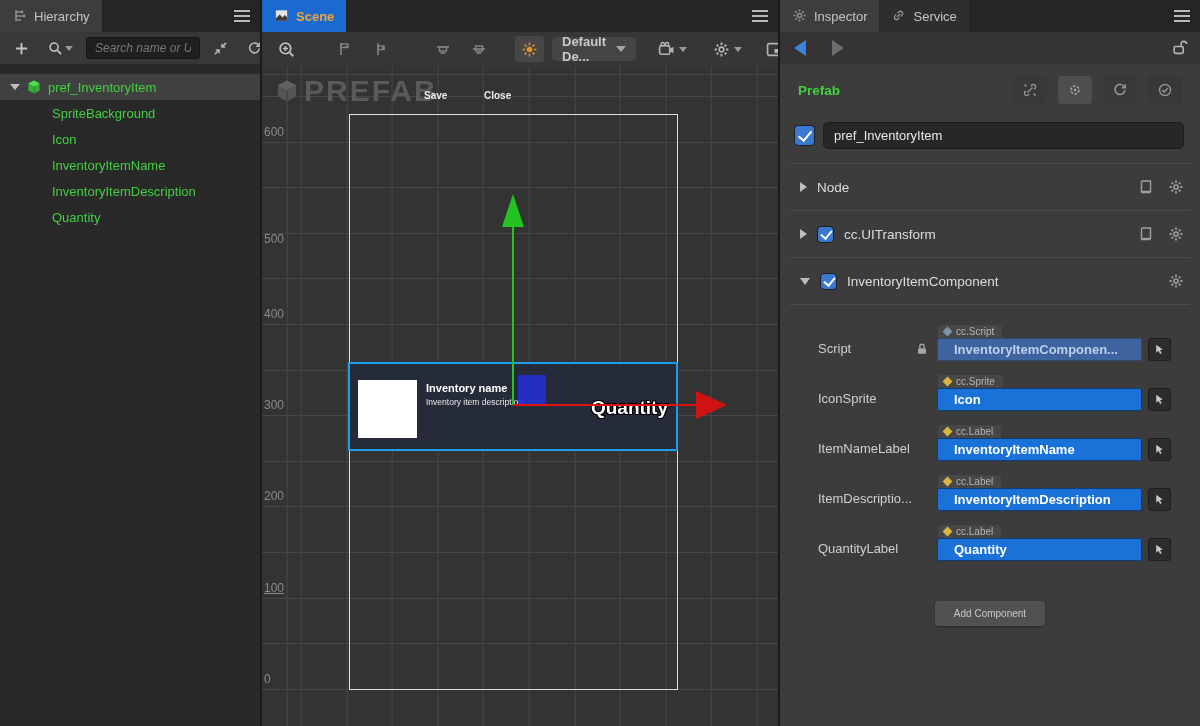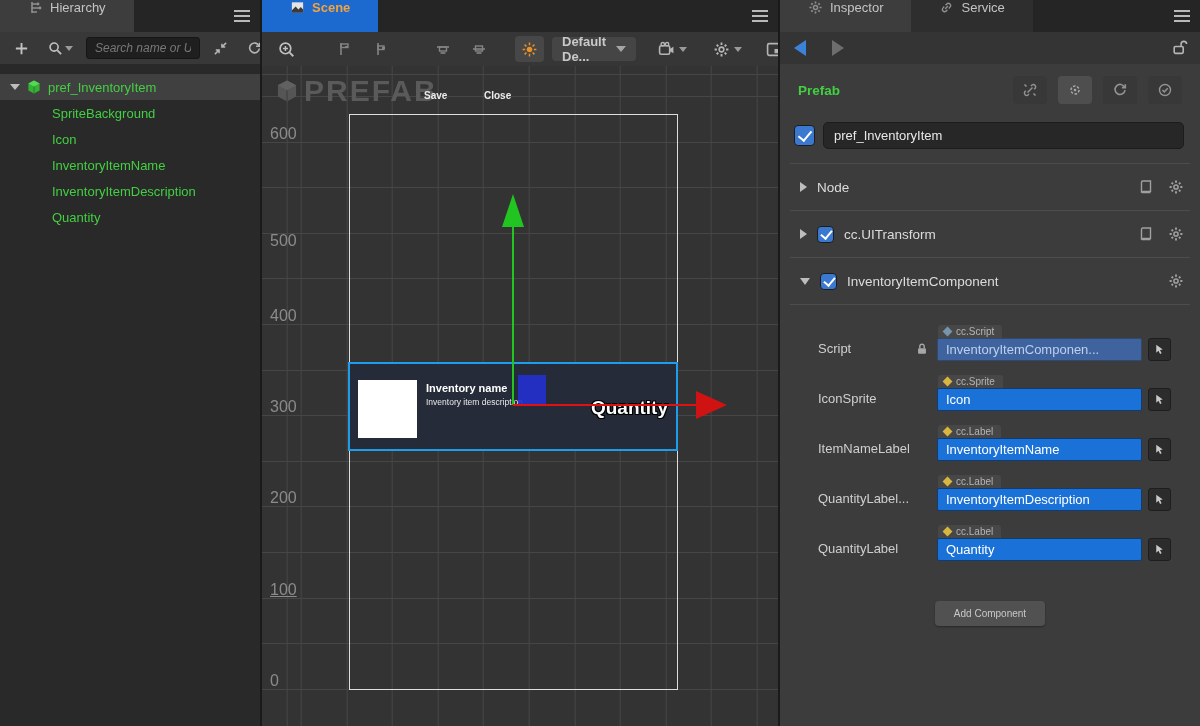--- a/index.html
+++ b/index.html
@@ -3,21 +3,21 @@
 <meta charset="utf-8">
 <style>
   * { margin:0; padding:0; box-sizing:border-box; }
   html,body { width:1200px; height:726px; overflow:hidden; background:#1d1d1d;
               font-family:"Liberation Sans", sans-serif; }
   #app { display:flex; width:1200px; height:726px; }
   .vdiv { width:2px; background:#1a1a1a; }
 
   
   .tabbar { height:32px; background:#252526; display:flex; align-items:stretch; position:relative; }
-  .tab { display:flex; gap:6px; padding:0 28px; font-size:13px; color:#c4c4c4; background:#2e2e2e; }
+  .tab { display:flex; align-items:center; gap:6px; padding:0 12px; font-size:13px; color:#c4c4c4; background:#2e2e2e; }
   .tab.active { background:#3d3d3d; }
   .hamburger { position:absolute; right:10px; top:10px; width:16px; height:12px; cursor:pointer; }
   .hamburger i { display:block; height:2px; background:#b9b9b9; margin-bottom:3px; }
   .icon16 { width:16px; height:16px; flex:0 0 auto; }
   .caret-down { width:0; height:0; border-left:5px solid transparent; border-right:5px solid transparent; border-top:6px solid #a5a5a5; }
   .caret-small { width:0; height:0; border-left:4px solid transparent; border-right:4px solid transparent; border-top:5px solid #9a9a9a; }
 
   
   .panel-hierarchy { width:260px; background:#292929; display:flex; flex-direction:column; }
   .panel-hierarchy .tab { min-width:100px; }
@@ -38,21 +38,21 @@
   .tbtn { display:flex; align-items:center; justify-content:center; height:26px; padding:0 6px; border-radius:4px; cursor:pointer; }
   .tbtn.boxed { background:#474747; }
   .s-dropdown { height:24px; background:#454545; border-radius:4px; display:flex; align-items:center; gap:10px;
                 padding:0 10px; margin:0 8px; color:#c9c9c9; font-size:13px; font-weight:bold; cursor:pointer; }
   .canvas { position:relative; flex:1; overflow:hidden;
     background-image:
       repeating-linear-gradient(to right, #464646 0 1px, transparent 1px 45.6px),
       repeating-linear-gradient(to bottom, #464646 0 1px, transparent 1px 45.6px);
     background-position: 38.7px 0, 0 30px;
     background-color:#333; }
-  .ruler-label { position:absolute; left:8px; color:#8b8b8b; font-size:16px; }
+  .ruler-label { position:absolute; left:2px; color:#8b8b8b; font-size:12px; }
   .watermark { position:absolute; left:12px; top:8px; display:flex; align-items:center; gap:4px; color:#5a5a5a; }
   .watermark .wm-text { font-size:30px; font-weight:bold; letter-spacing:2px; }
   .scene-btn { position:absolute; top:24px; color:#ececec; font-size:10px; font-weight:bold; cursor:pointer; }
   .prefab-bounds { position:absolute; left:87px; top:48px; width:329px; height:576px; border:1.5px solid #dedede; }
   .item-node { position:absolute; left:86px; top:296px; width:330px; height:89px; background:#262b3a; border:2px solid #1e9eea; }
   .item-icon { position:absolute; left:8px; top:16px; width:59px; height:58px; background:#fff; }
   .item-name { position:absolute; left:76px; top:18px; color:#fff; font-size:11px; font-weight:bold; }
   .item-desc { position:absolute; left:76px; top:33px; color:#e8e8e8; font-size:8.5px; }
   .item-qty  { position:absolute; right:8px; top:33px; color:#fff; font-size:19px; font-weight:bold;
                text-shadow:1px 1px 0 #000,-1px -1px 0 #000,1px -1px 0 #000,-1px 1px 0 #000; }
@@ -91,21 +91,21 @@
   .comp-body { padding:6px 0 0 0; }
   .prop-row { display:flex; align-items:flex-end; height:50px; padding-left:38px; }
   .prop-label { width:119px; color:#cfcfcf; font-size:13px; padding-bottom:5px; display:flex; align-items:center; justify-content:space-between; padding-right:8px; }
   .prop-content { display:flex; flex-direction:column; align-items:flex-start; }
   .chip { display:flex; align-items:center; gap:5px; background:#474747; border-radius:3px 3px 0 0;
           padding:1px 8px 1px 6px; margin-left:1px; font-size:10px; color:#b5b5b5; }
   .diamond { width:7px; height:7px; transform:rotate(45deg); background:#d8b63f; }
   .diamond.blue { background:#7a93ad; }
   .field-line { display:flex; align-items:center; gap:6px; }
   .ref-field { width:205px; height:23px; background:#1a72d8; border:1px solid #0e3c74; border-radius:2px;
-               color:#fff; font-size:13px; line-height:21px; padding:0 8px; white-space:nowrap; overflow:hidden; cursor:pointer; }
+               color:#fff; font-size:13px; line-height:21px; padding:0 16px; white-space:nowrap; overflow:hidden; cursor:pointer;font-weight:bold; }
   .ref-field.muted { background:#3f639f; border-color:#31496f; color:#bdd0ec; }
   .picker { width:23px; height:23px; background:#2c2c2c; border:1px solid #1e1e1e; border-radius:3px;
             display:flex; align-items:center; justify-content:center; cursor:pointer; }
   .addcomp-wrap { display:flex; justify-content:center; padding:40px 0 0 0; }
   .addcomp { background:#515151; border:none; border-radius:4px; color:#c8c8c8; font-size:10px;
              padding:7px 19px; cursor:pointer; box-shadow:0 1px 2px rgba(0,0,0,.35); }
   svg { display:block; }
 </style>
 </head>
 <body>
@@ -521,21 +521,21 @@
               <svg viewBox="0 0 16 16" width="13" height="13">
                   <path d="M4 2l8 6-3.4.6 2 4-1.9.9-2-4L4 12z" fill="#c9c9c9"></path>
                 </svg>
             </span>
           </div>
         </div>
       </div>
 
       <div class="prop-row">
         <div class="prop-label">
-            <span>QuantityLabel...</span>
+            <span>ItemDescriptio...</span>
           </div>
         <div class="prop-content">
           <div class="chip">
             <span class="diamond"></span>
             <span>cc.Label</span>
           </div>
           <div class="field-line">
             <div class="ref-field">InventoryItemDescription</div>
             <span class="picker">
               <svg viewBox="0 0 16 16" width="13" height="13">

